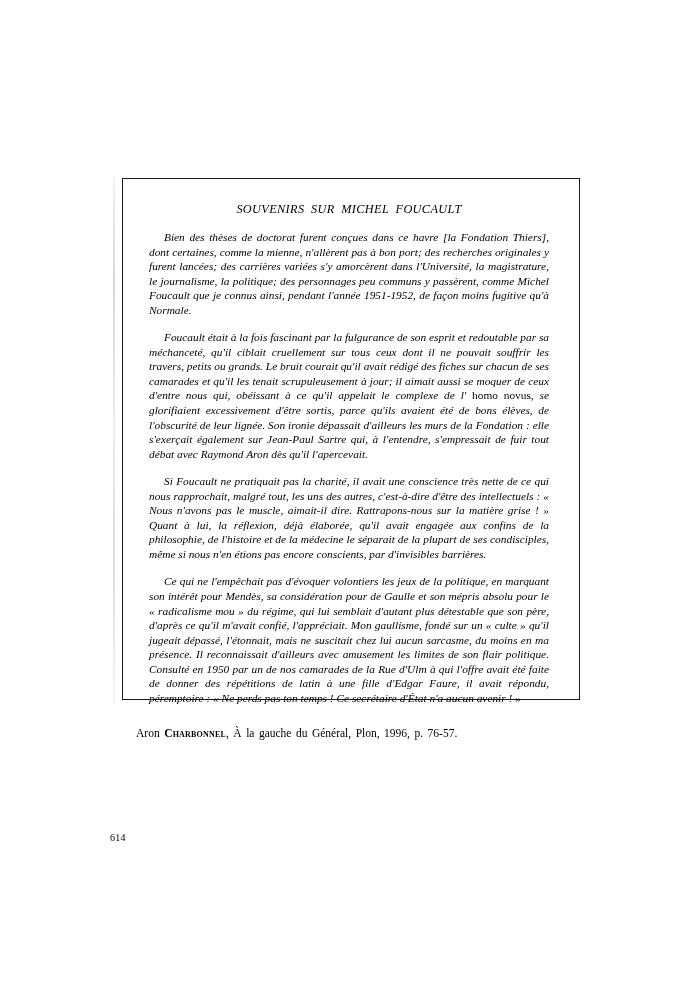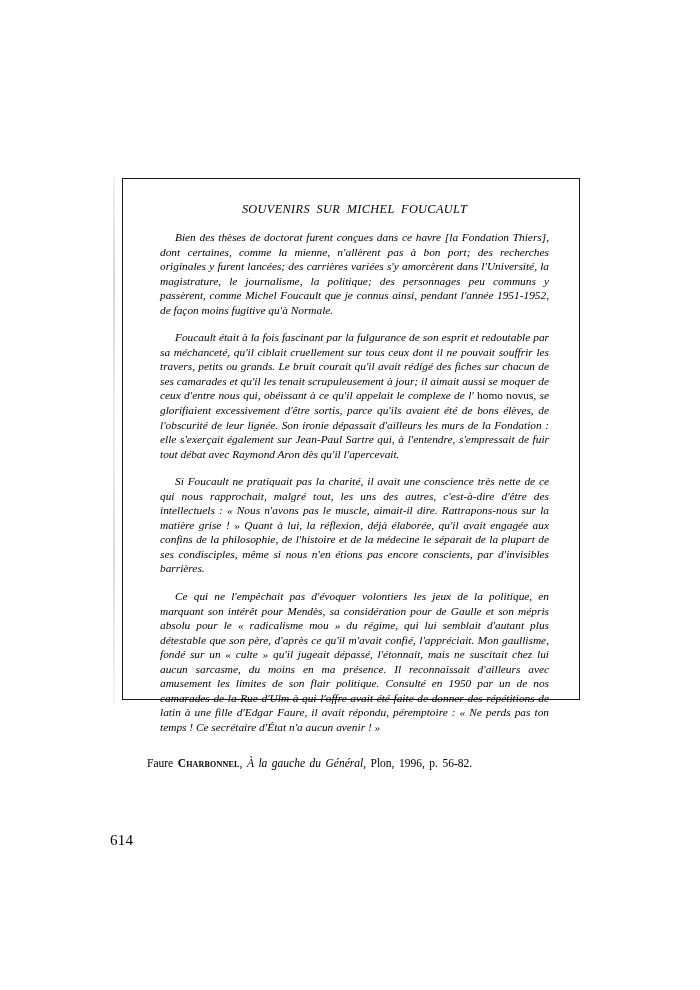--- a/index.html
+++ b/index.html
@@ -33,21 +33,21 @@
 
   .excerpt-box {
     position: absolute;
     left: 122px;
     top: 178px;
     width: 458px;
     height: 522px;
     border: 1px solid #1a1a1a;
     box-sizing: border-box;
     background: #ffffff;
-    padding: 18px 17px 10px 24px;
+    padding: 18px 17px 10px 13px;
   }
 
   .excerpt-title {
     text-align: center;
     font-style: italic;
     font-size: 12.3px;
     letter-spacing: 0.35px;
     word-spacing: 3.2px;
     margin: 5px 0 12px 0;
     white-space: nowrap;
@@ -80,46 +80,45 @@
     line-height: 15px;
     word-spacing: 1.6px;
   }
   .attribution .smallcaps {
     font-variant: small-caps;
     font-style: normal;
     letter-spacing: 0.2px;
     font-weight: bold;
   }
   .attribution .work {
-    font-style: italic;
   }
 
   .folio {
     position: absolute;
     left: 110px;
     top: 832px;
-    font-size: 15px;
+    font-size: 10px;
     font-style: normal;
     letter-spacing: 0.3px;
   }
 </style>
 </head>
 <body>
 
 <div class="scan-edge"></div>
 
 <div class="excerpt-box">
 
   <div class="excerpt-title">SOUVENIRS SUR MICHEL FOUCAULT</div>
 
   <div class="excerpt-body">
     <p><span>Bien des thèses de doctorat furent conçues dans ce havre [la Fondation Thiers], dont certaines, comme la mienne, n'allèrent pas à bon port; des recherches originales y furent lancées; des carrières variées s'y amorcèrent dans l'Université, la magistrature, le journalisme, la politique; des personnages peu communs y passèrent, comme Michel Foucault que je connus ainsi, pendant l'année 1951-1952, de façon moins fugitive qu'à Normale.</span></p>
     <p><span>Foucault était à la fois fascinant par la fulgurance de son esprit et redoutable par sa méchanceté, qu'il ciblait cruellement sur tous ceux dont il ne pouvait souffrir les travers, petits ou grands. Le bruit courait qu'il avait rédigé des fiches sur chacun de ses camarades et qu'il les tenait scrupuleusement à jour; il aimait aussi se moquer de ceux d'entre nous qui, obéissant à ce qu'il appelait le complexe de l' </span><span class="roman">homo novus</span><span>, se glorifiaient excessivement d'être sortis, parce qu'ils avaient été de bons élèves, de l'obscurité de leur lignée. Son ironie dépassait d'ailleurs les murs de la Fondation : elle s'exerçait également sur Jean-Paul Sartre qui, à l'entendre, s'empressait de fuir tout débat avec Raymond Aron dès qu'il l'apercevait.</span></p>
     <p><span>Si Foucault ne pratiquait pas la charité, il avait une conscience très nette de ce qui nous rapprochait, malgré tout, les uns des autres, c'est-à-dire d'être des intellectuels : « Nous n'avons pas le muscle, aimait-il dire. Rattrapons-nous sur la matière grise ! » Quant à lui, la réflexion, déjà élaborée, qu'il avait engagée aux confins de la philosophie, de l'histoire et de la médecine le séparait de la plupart de ses condisciples, même si nous n'en étions pas encore conscients, par d'invisibles barrières.</span></p>
     <p><span>Ce qui ne l'empêchait pas d'évoquer volontiers les jeux de la politique, en marquant son intérêt pour Mendès, sa considération pour de Gaulle et son mépris absolu pour le « radicalisme mou » du régime, qui lui semblait d'autant plus détestable que son père, d'après ce qu'il m'avait confié, l'appréciait. Mon gaullisme, fondé sur un « culte » qu'il jugeait dépassé, l'étonnait, mais ne suscitait chez lui aucun sarcasme, du moins en ma présence. Il reconnaissait d'ailleurs avec amusement les limites de son flair politique. Consulté en 1950 par un de nos camarades de la Rue d'Ulm à qui l'offre avait été faite de donner des répétitions de latin à une fille d'Edgar Faure, il avait répondu, péremptoire : « Ne perds pas ton temps ! Ce secrétaire d'État n'a aucun avenir ! »</span></p>
 
     <div class="attribution">
-      <span>Faure</span><span>&nbsp;</span><span class="smallcaps">Charbonnel</span><span>, </span><span class="work">À la gauche du Général</span><span>, Plon, 1996, p. 56-82.</span>
+      <span>Aron</span><span>&nbsp;</span><span class="smallcaps">Charbonnel</span><span>, </span><span class="work">À la gauche du Général</span><span>, Plon, 1996, p. 76-57.</span>
     </div>
   </div>
 </div>
 
 <div class="folio">614</div>
 
 </body></html>

